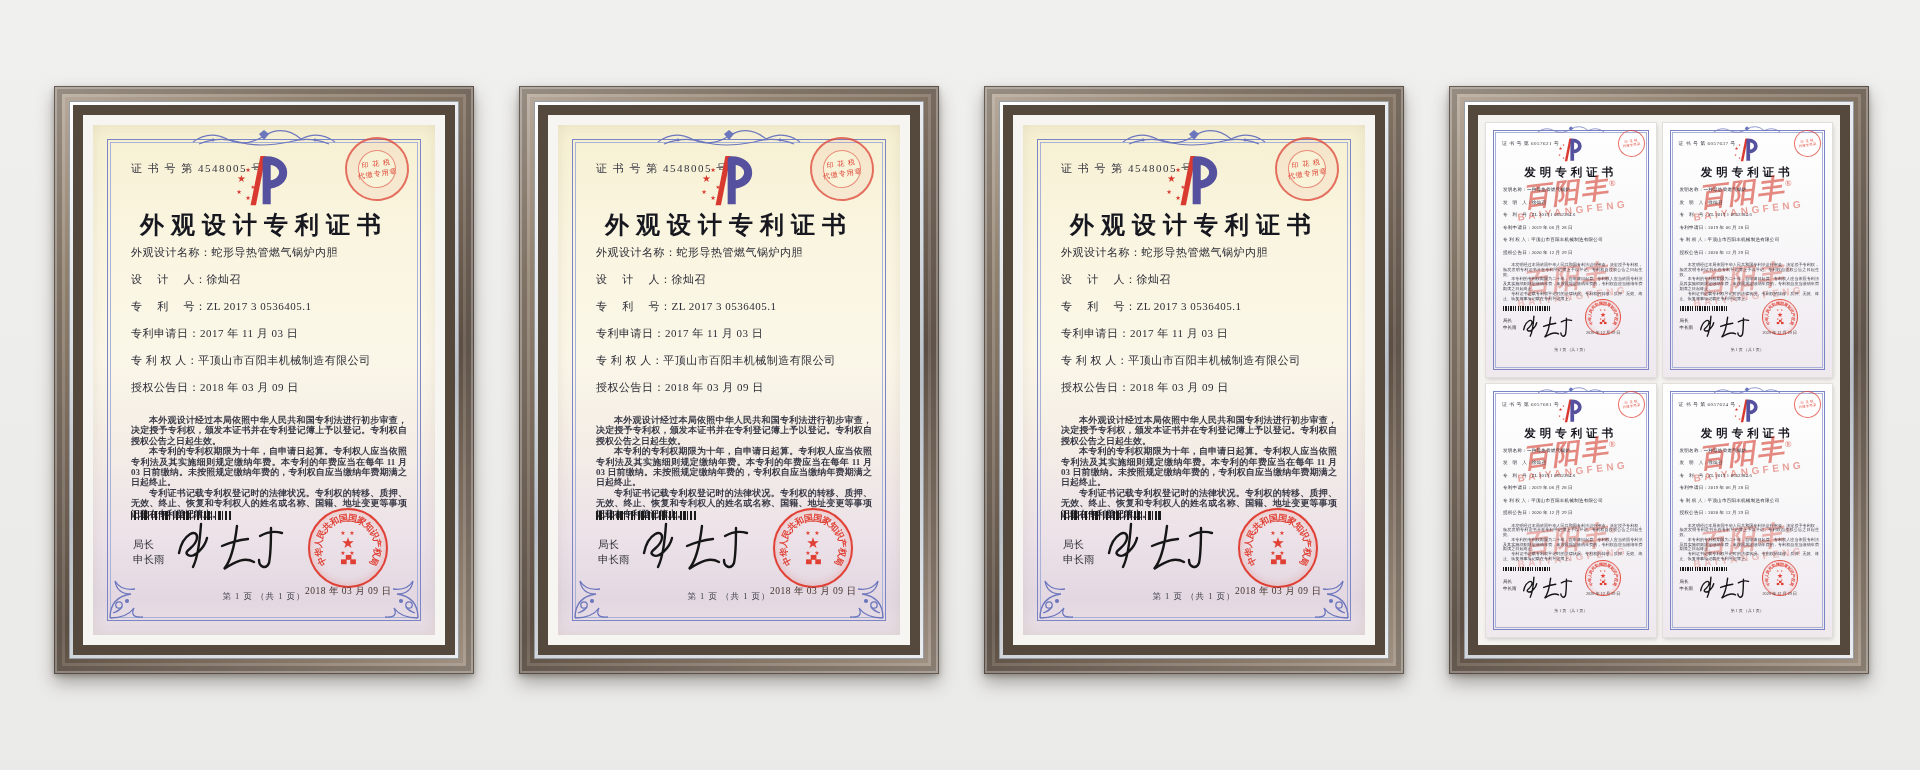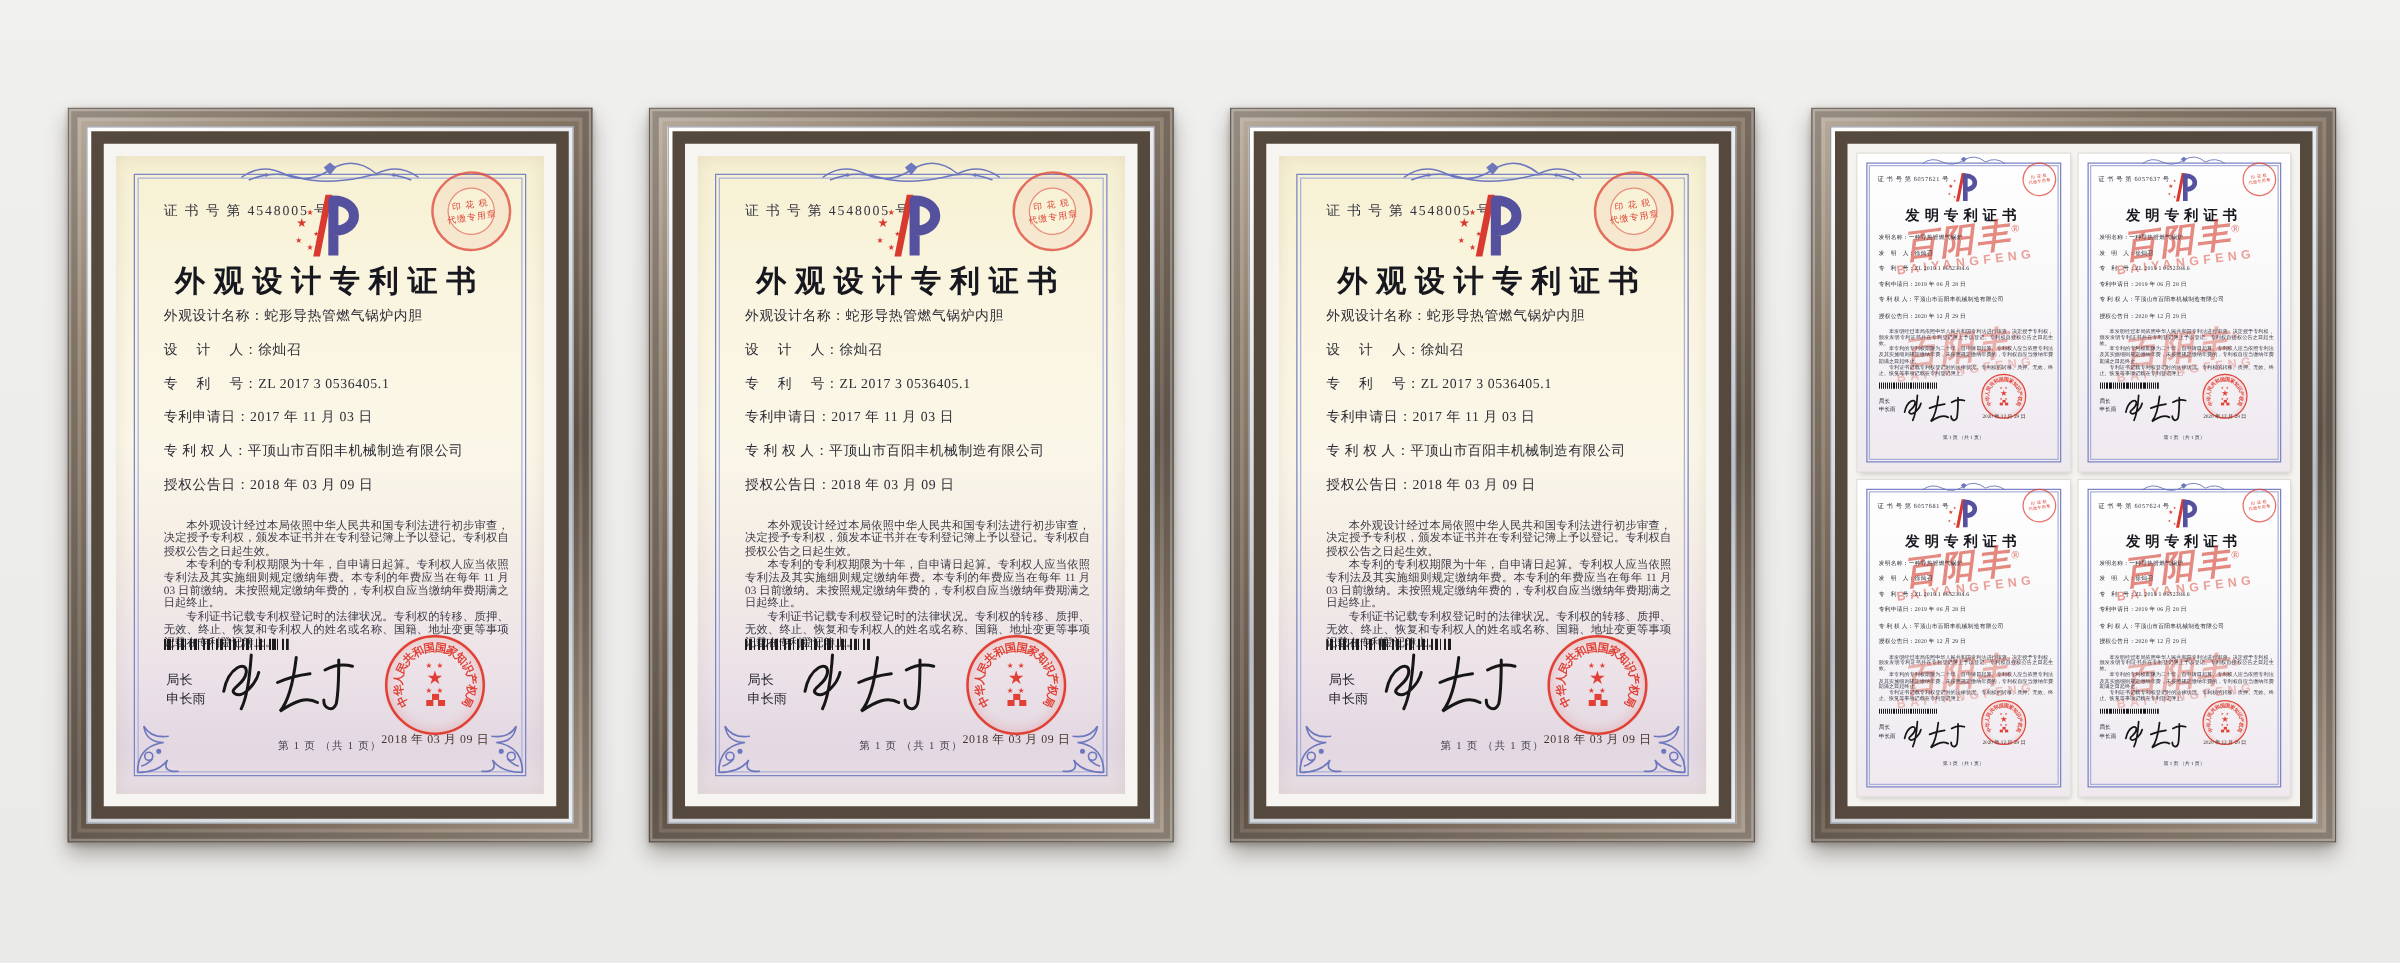--- a/index.html
+++ b/index.html
@@ -59,21 +59,21 @@
   .stamp-duty::before{ content:""; position:absolute; inset:11px; border-radius:50%; border:1px solid rgba(222,66,52,.55); }
   .stamp-duty span{ font-size:7px; line-height:8px; letter-spacing:1px; }
   .logo{ position:absolute; top:30px; left:50%; transform:translateX(-50%); }
   .title{
     position:absolute; top:84px; left:0; width:100%; text-align:center;
     font-size:24px; font-weight:bold; letter-spacing:7px; color:#17171f;
   }
   .fields{ position:absolute; top:120px; left:38px; right:28px; }
   .field-row{ height:27px; font-size:11px; color:#2c2c36; letter-spacing:.5px; white-space:nowrap; }
   .body-text{ position:absolute; top:290px; left:38px; right:28px; color:#3b3b47; }
-  .body-text p{ font-size:9px; line-height:10.4px; text-indent:2em; text-align:justify; }
+  .body-text p{ font-size:9px; line-height:10.4px; text-indent:2em; text-align:justify;font-weight:bold; }
   .barcode{
     position:absolute; top:386px; left:38px; width:100px; height:9px;
     background:repeating-linear-gradient(90deg,#1c1c1c 0 1.5px,transparent 1.5px 3px,#1c1c1c 3px 5.5px,transparent 5.5px 6.8px,#1c1c1c 6.8px 7.6px,transparent 7.6px 10.5px);
   }
   .signer{ position:absolute; top:412px; left:40px; font-size:10.5px; line-height:15px; color:#2a2a33;
            font-family:"Liberation Sans","DejaVu Sans",sans-serif; }
   .signature{ position:absolute; top:392px; left:74px; }
   .seal{ position:absolute; top:383px; left:215px; width:80px; height:80px; opacity:.92; }
   .seal-ring{ position:absolute; inset:0; border-radius:50%; border:2.5px solid #e03326;
               box-shadow:inset 0 0 10px rgba(224,51,38,.25), 0 0 1px rgba(224,51,38,.4); }

